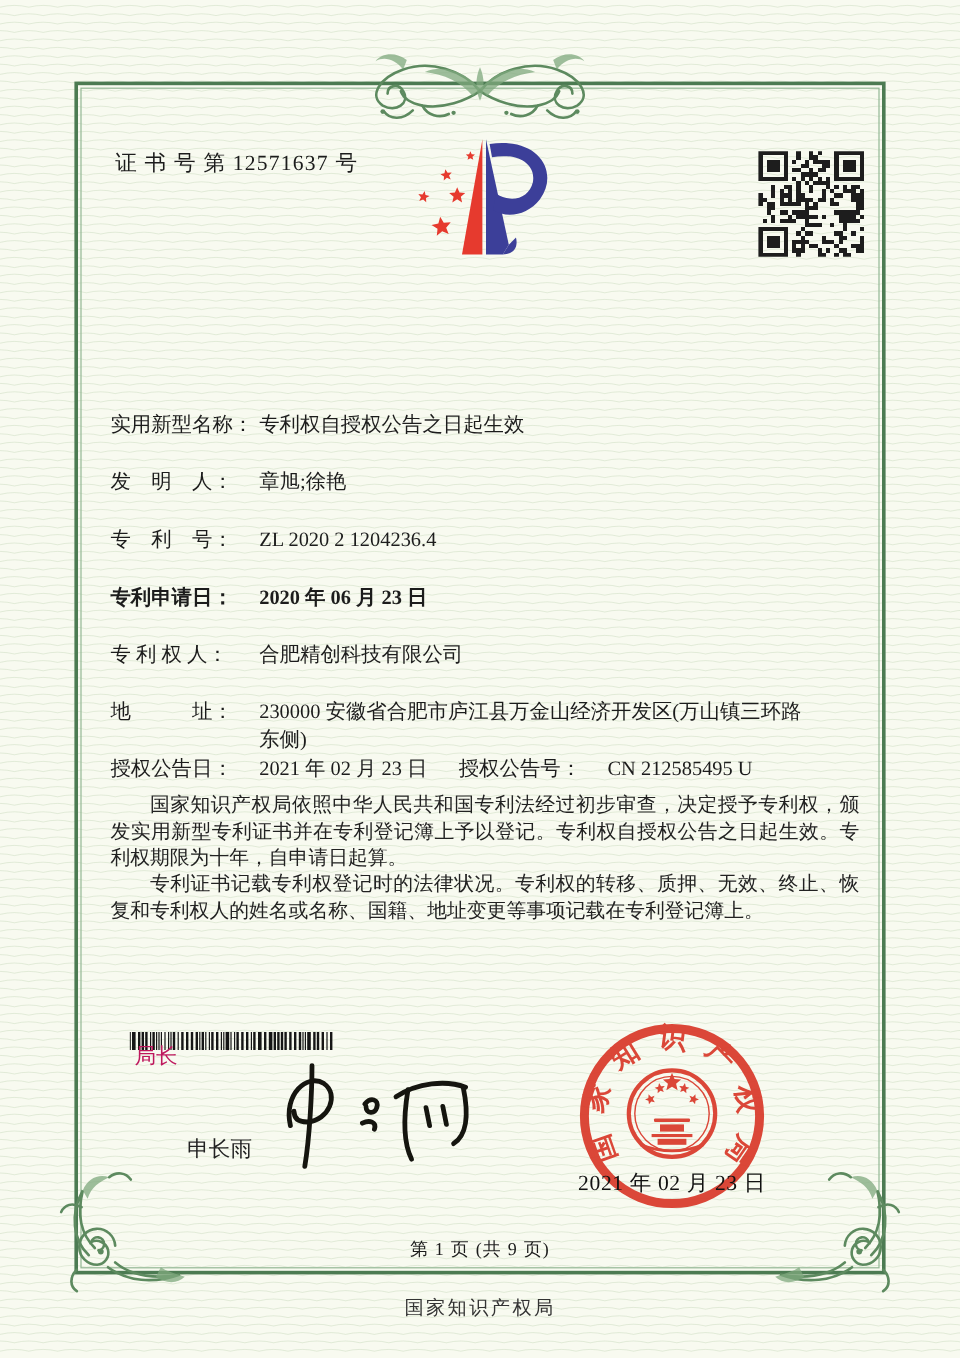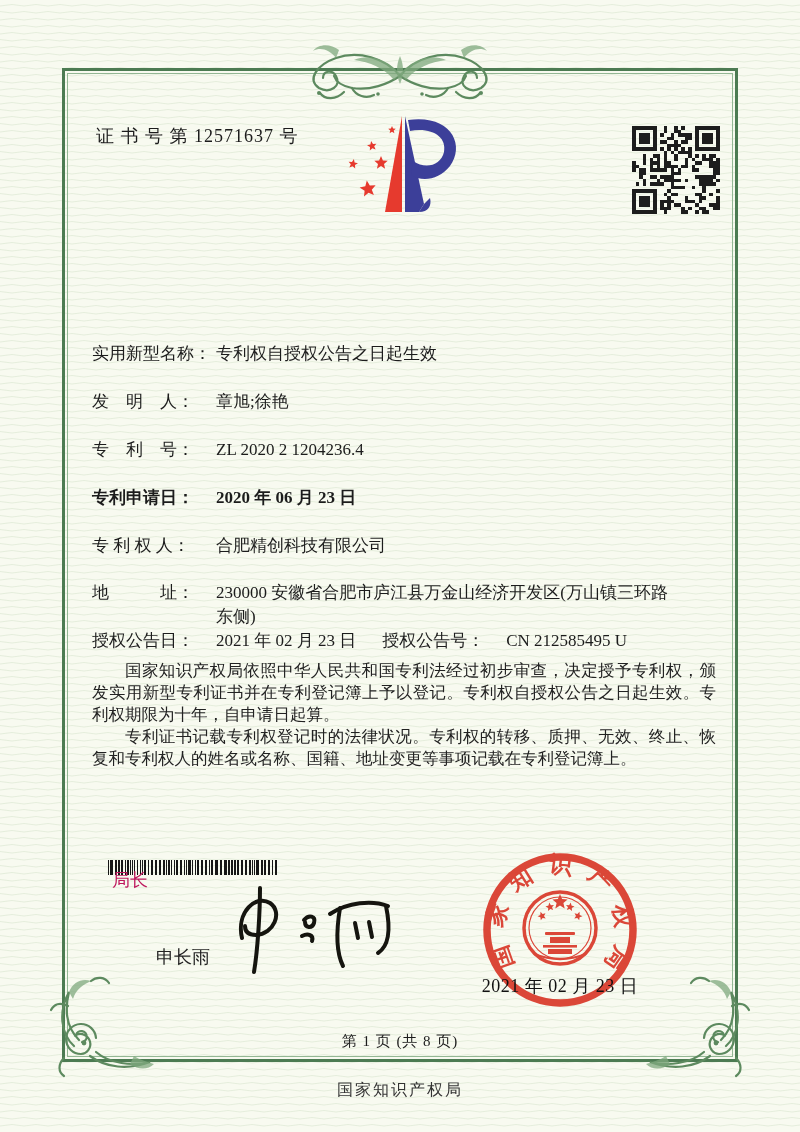--- a/index.html
+++ b/index.html
@@ -681,16 +681,16 @@
       <rect x="73" y="90" width="30" height="3" rx="1" stroke="none"></rect>
       <rect x="78" y="95" width="20" height="6" stroke="none"></rect>
       <rect x="71" y="103" width="34" height="2.6" stroke="none"></rect>
       <rect x="76" y="107" width="24" height="5" stroke="none"></rect>
       <path d="M62,112 Q88,122 114,112" fill="none" stroke-width="2.4"></path>
     </g>
   </svg>
 
   <div class="abs seal-date">2021 年 02 月 23 日</div>
 
-  <div class="abs page-num">第 1 页 (共 8 页)</div>
+  <div class="abs page-num">第 1 页 (共 9 页)</div>
   <div class="abs back-note">国家知识产权局</div>
 
 </div>
 
 </body></html>

